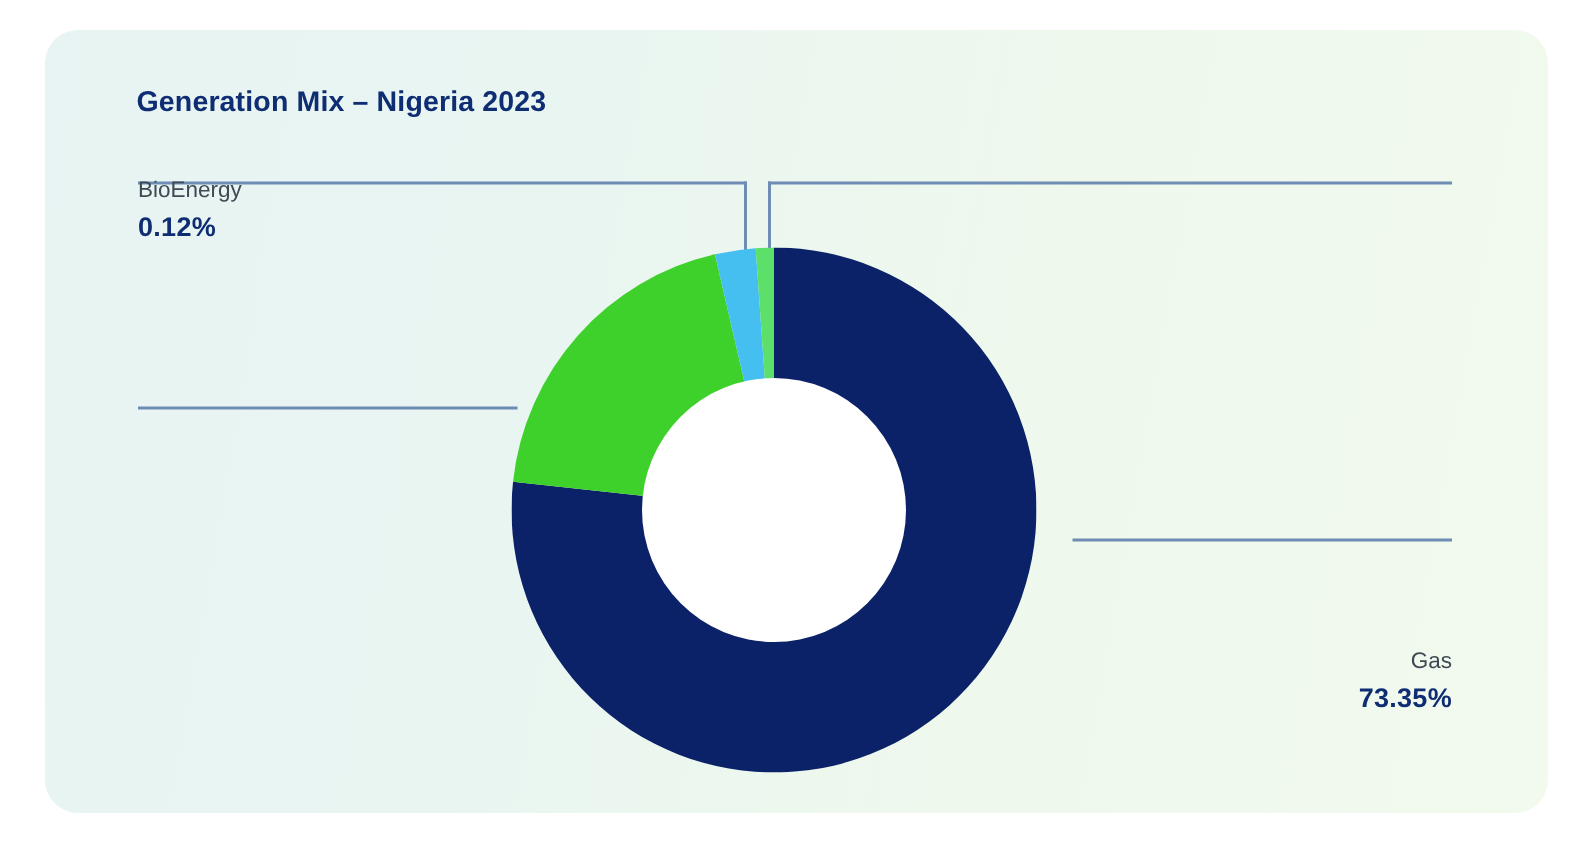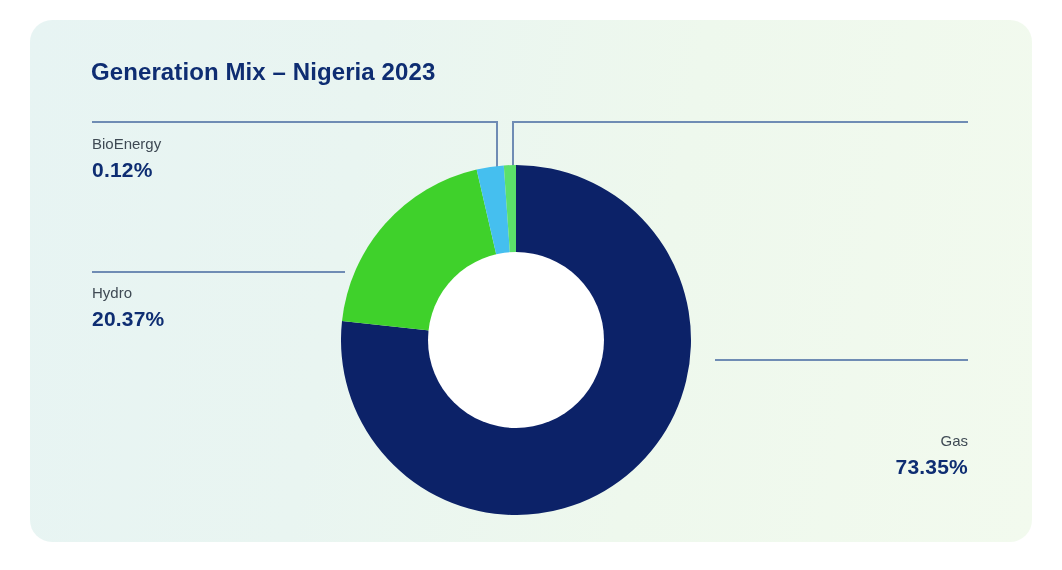--- a/index.html
+++ b/index.html
@@ -24,21 +24,21 @@
     height: 522px;
     border-radius: 22px;
     background: linear-gradient(100deg, #e7f4f3 0%, #e9f5f1 32%, #eef8ed 62%, #f2faee 100%);
     overflow: hidden;
   }
 
   #chart-title {
     position: absolute;
     left: 61px;
     top: 38px;
-    font-size: 24px;
+    font-size: 19px;
     font-weight: bold;
     letter-spacing: 0.1px;
     color: #0e2d72;
     white-space: nowrap;
   }
 
   
   .leader-h {
     position: absolute;
     height: 2px;
@@ -65,28 +65,28 @@
     position: absolute;
     line-height: 1.18;
     white-space: nowrap;
   }
   .callout .cat {
     font-size: 15px;
     color: #3f4a54;
     margin-bottom: 5px;
   }
   .callout .val {
-    font-size: 21px;
+    font-size: 18px;
     font-weight: bold;
     color: #0e2d72;
     letter-spacing: 0.2px;
   }
   .callout.align-right { text-align: right; }
 
-  #callout-bioenergy { left: 62px;  top: 115px; }
+  #callout-bioenergy { left: 62px;  top: 98px; }
   #callout-hydro     { left: 62px;  top: 264px; }
   #callout-soar      { right: 64px; top: 174px; }
   #callout-gas       { right: 64px; top: 412px; }
 
   
   #donut-wrap {
     position: absolute;
     left: 311px;
     top: 145px;
     width: 350px;
@@ -109,24 +109,20 @@
 
   <div class="leader-h" id="leader-hydro-h"></div>
 
   <div class="leader-h" id="leader-gas-h"></div>
 
   <div class="callout" id="callout-bioenergy">
     <div class="cat">BioEnergy</div>
     <div class="val">0.12%</div>
   </div>
 
-  <div class="callout" id="callout-hydro">
-    <div class="cat">Hydro</div>
-    <div class="val">20.37%</div>
-  </div>
 
 
   <div class="callout align-right" id="callout-gas">
     <div class="cat">Gas</div>
     <div class="val">73.35%</div>
   </div>
 
   <div id="donut-wrap">
     <svg id="donut-svg" viewBox="0 0 350 350">
       <g id="donut-slices">

